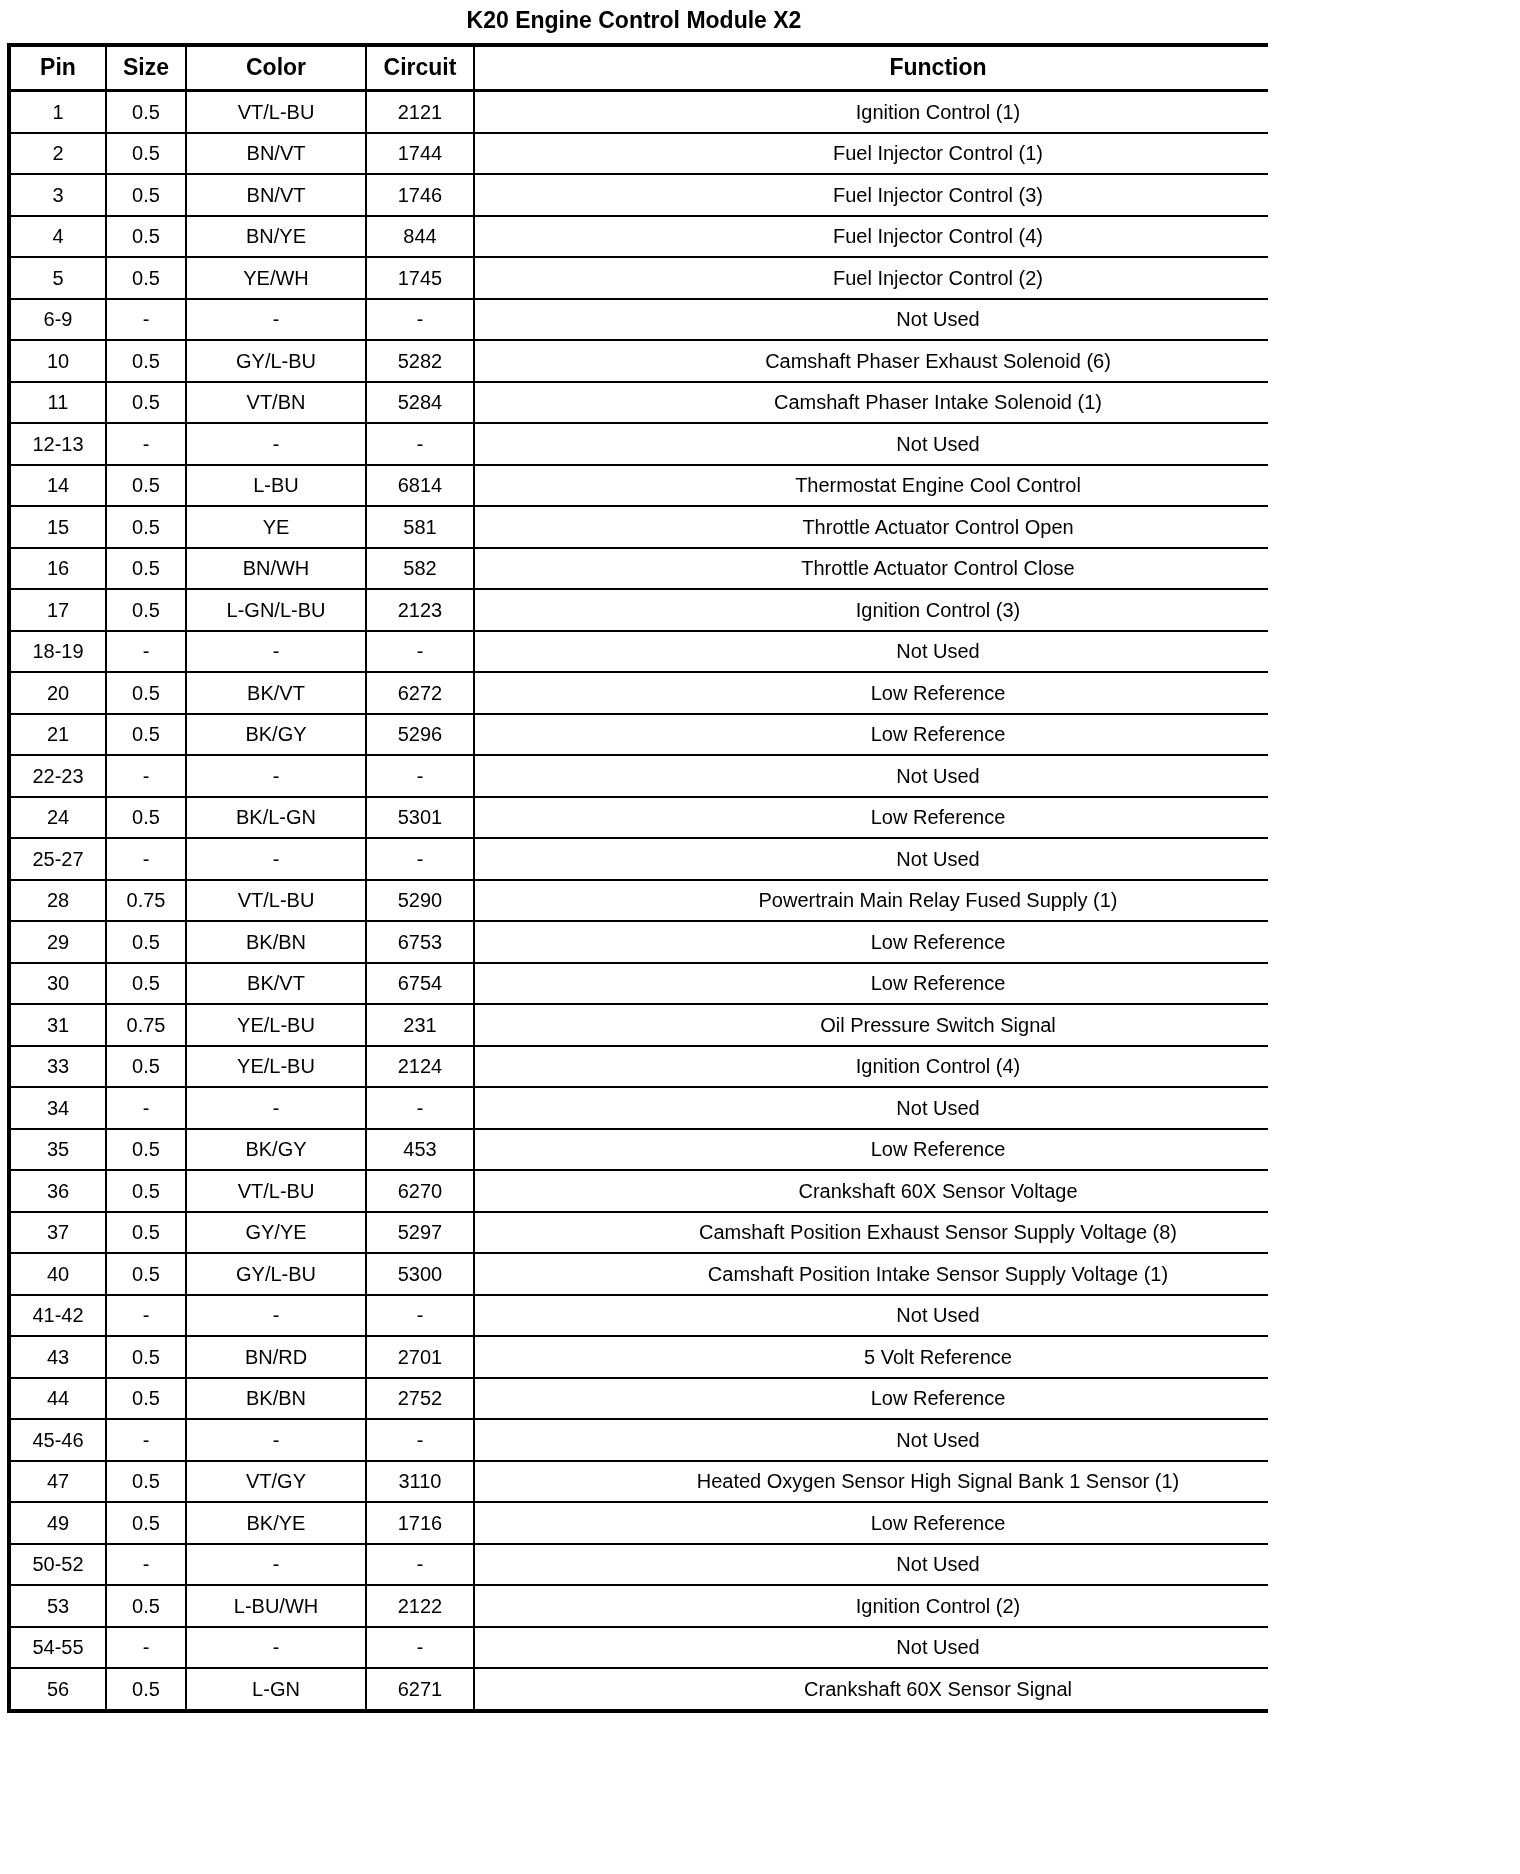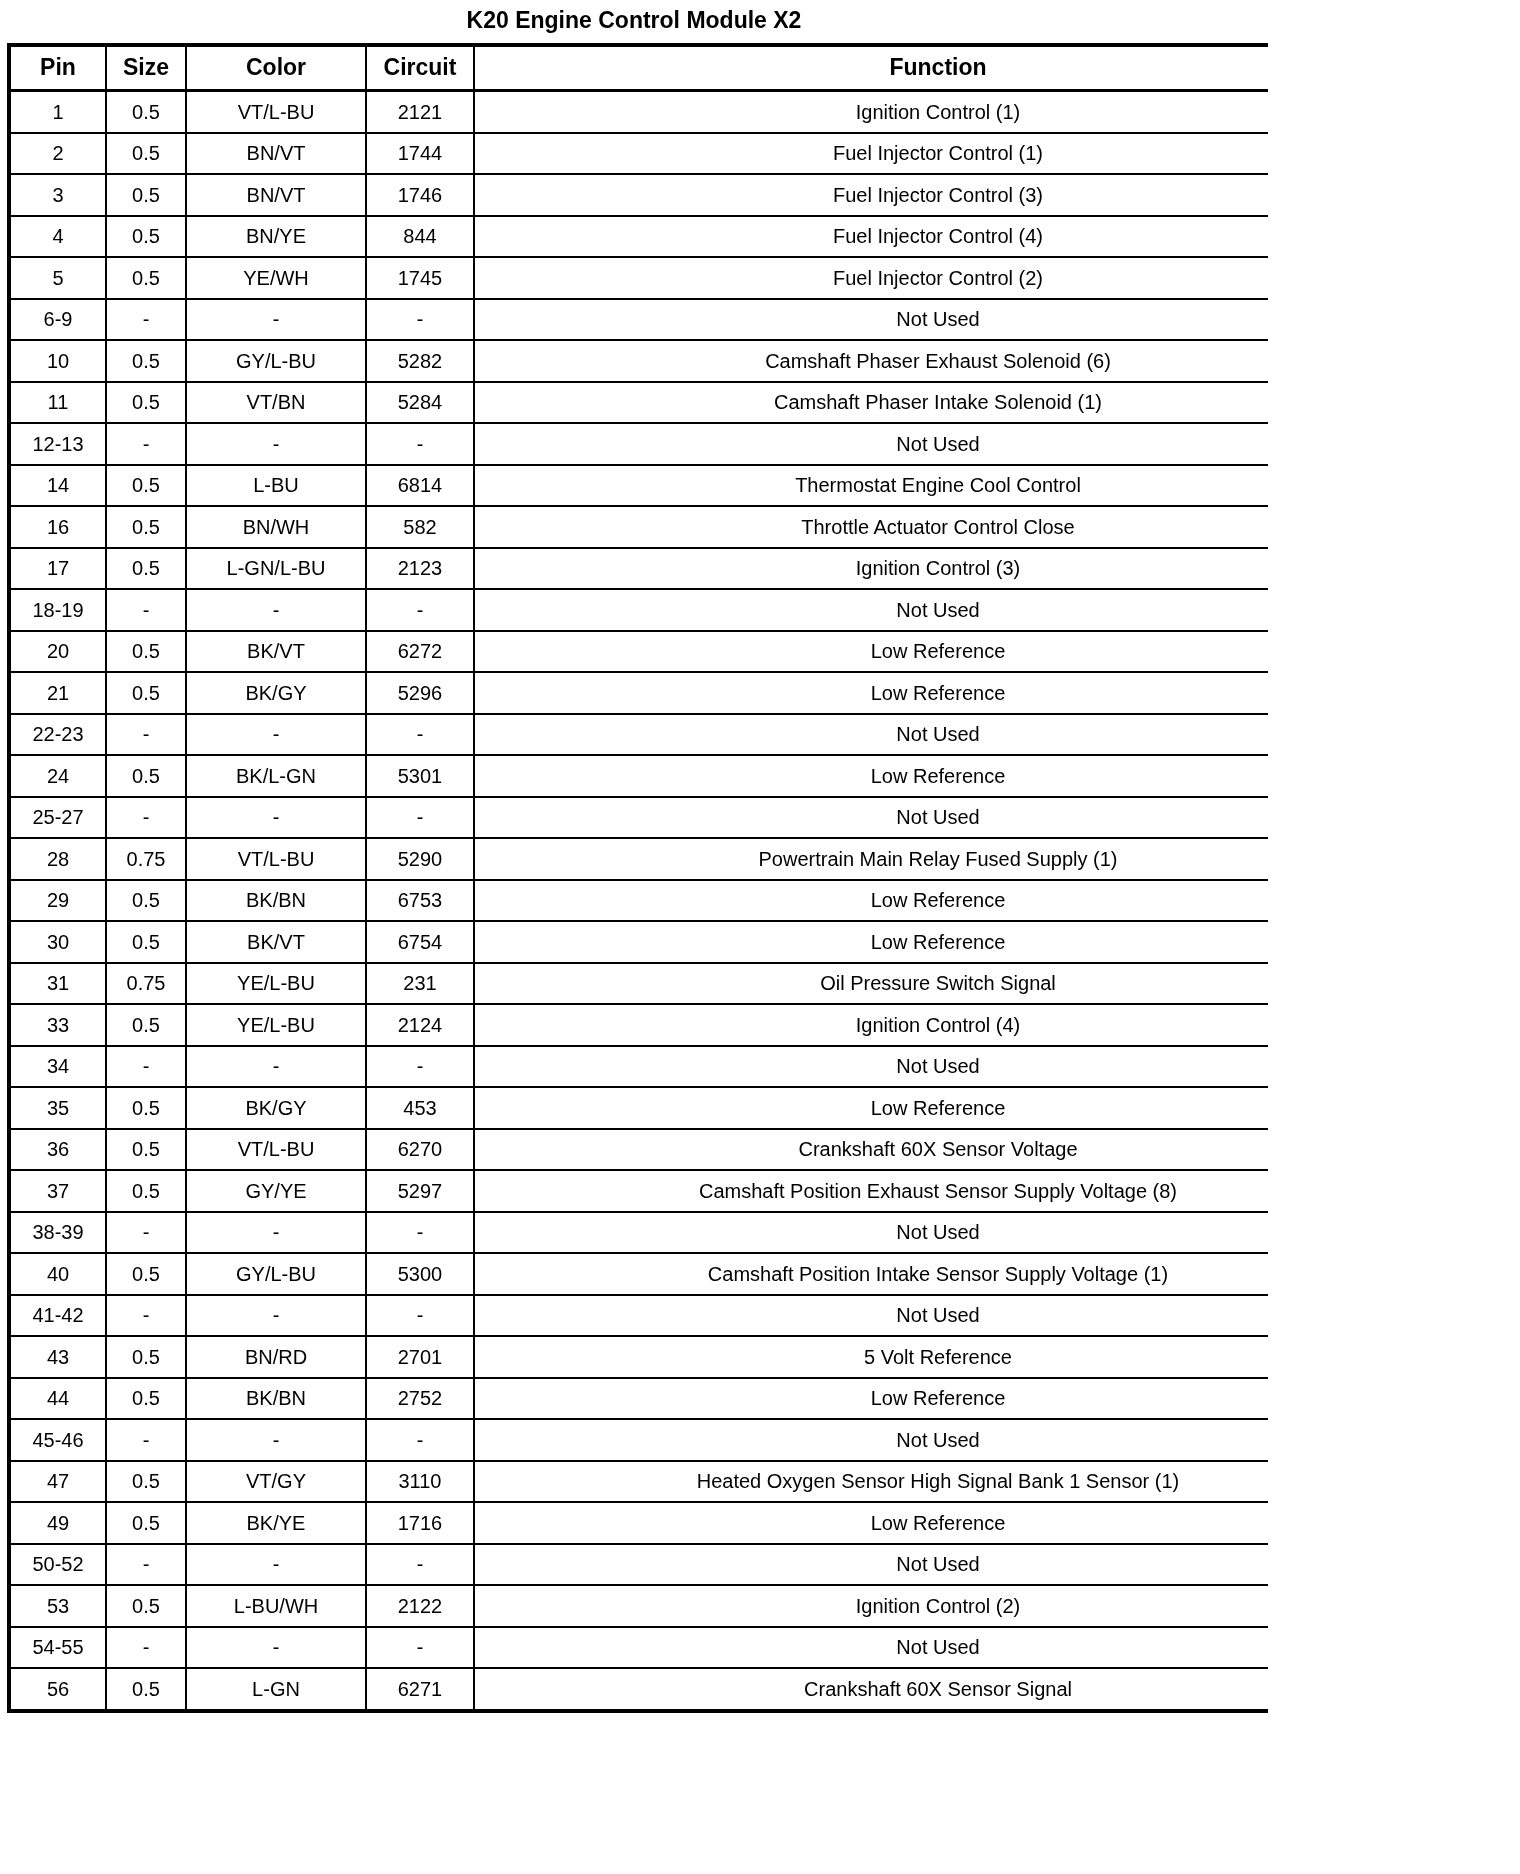--- a/index.html
+++ b/index.html
@@ -166,20 +166,28 @@
   </tr>
         <tr>
     <td class="c-pin">14</td>
     <td class="c-size">0.5</td>
     <td class="c-color">L-BU</td>
     <td class="c-circuit">6814</td>
     <td class="c-function">Thermostat Engine Cool Control</td>
     <td class="c-option">-</td>
   </tr>
         <tr>
+    <td class="c-pin">15</td>
+    <td class="c-size">0.5</td>
+    <td class="c-color">YE</td>
+    <td class="c-circuit">581</td>
+    <td class="c-function">Throttle Actuator Control Open</td>
+    <td class="c-option">-</td>
+  </tr>
+        <tr>
     <td class="c-pin">16</td>
     <td class="c-size">0.5</td>
     <td class="c-color">BN/WH</td>
     <td class="c-circuit">582</td>
     <td class="c-function">Throttle Actuator Control Close</td>
     <td class="c-option">-</td>
   </tr>
         <tr>
     <td class="c-pin">17</td>
     <td class="c-size">0.5</td>
@@ -302,28 +310,20 @@
   </tr>
         <tr>
     <td class="c-pin">37</td>
     <td class="c-size">0.5</td>
     <td class="c-color">GY/YE</td>
     <td class="c-circuit">5297</td>
     <td class="c-function">Camshaft Position Exhaust Sensor Supply Voltage (8)</td>
     <td class="c-option">-</td>
   </tr>
         <tr>
-    <td class="c-pin">38-39</td>
-    <td class="c-size">-</td>
-    <td class="c-color">-</td>
-    <td class="c-circuit">-</td>
-    <td class="c-function">Not Used</td>
-    <td class="c-option">-</td>
-  </tr>
-        <tr>
     <td class="c-pin">40</td>
     <td class="c-size">0.5</td>
     <td class="c-color">GY/L-BU</td>
     <td class="c-circuit">5300</td>
     <td class="c-function">Camshaft Position Intake Sensor Supply Voltage (1)</td>
     <td class="c-option">-</td>
   </tr>
         <tr>
     <td class="c-pin">41-42</td>
     <td class="c-size">-</td>

